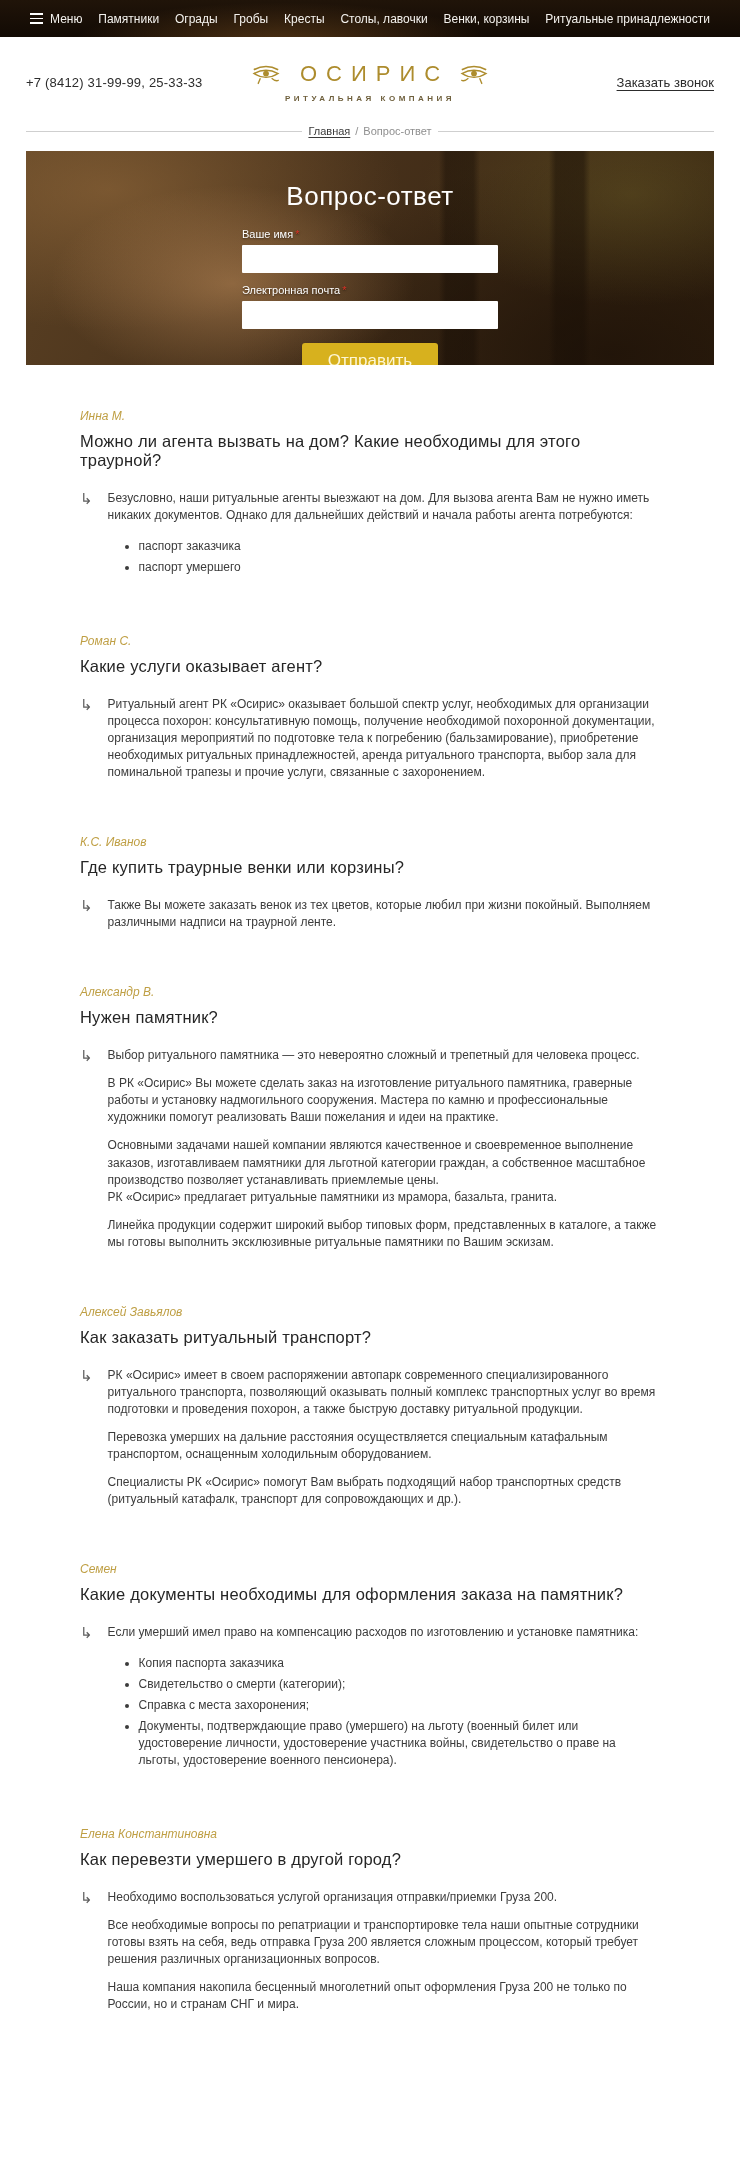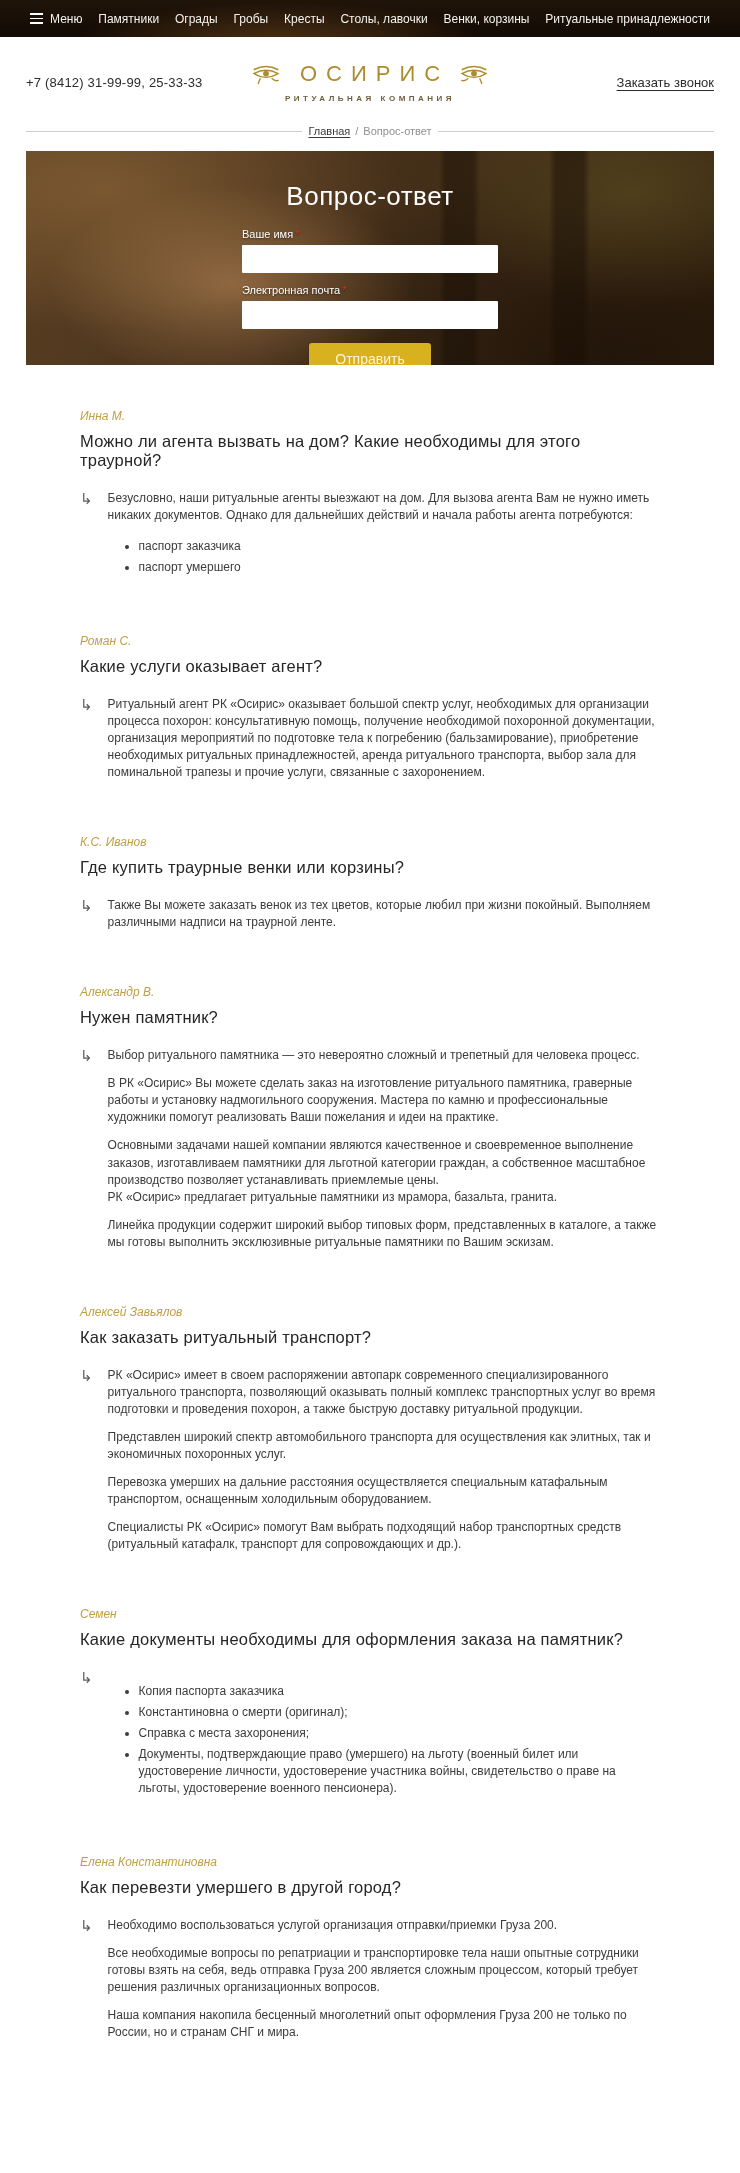--- a/index.html
+++ b/index.html
@@ -69,21 +69,21 @@
     font-family:"Liberation Sans",sans-serif; font-size:12px; padding:0 8px; outline:none; display:block;
   }
   .hero-input + .field-label { margin-top:11px; }
   .hero-textarea {
     width:100%; height:74px; border:none; background:#ffffff; border-radius:1px; resize:none;
     font-family:"Liberation Sans",sans-serif; font-size:12px; padding:6px 8px; outline:none; display:block;
   }
   .hero-submit-row { text-align:center; margin-top:14px; }
   .hero-submit {
     background:#d7b11e; color:#fdf6d4; border:none; border-radius:3px;
-    font-family:"Liberation Sans",sans-serif; font-size:14px;
+    font-family:"Liberation Sans",sans-serif; font-size:17px;
     padding:8px 26px; cursor:pointer; box-shadow:0 1px 2px rgba(0,0,0,.35);
   }
 
   
   .qa-section { margin:44px 80px 0; }
   .qa-item { margin-bottom:54px; }
   .qa-author { font-size:12px; font-style:italic; color:#bf9f44; margin-bottom:9px; }
   .qa-question { font-size:16.5px; font-weight:normal; color:#262626; margin-bottom:20px; letter-spacing:.2px; }
   .qa-answer { display:flex; gap:15px; }
   .arrow-icon { color:#5d5d5d; font-size:15px; line-height:1; margin-top:1px; flex:0 0 auto; }
@@ -224,36 +224,36 @@
     </div>
   </article>
 
   <article class="qa-item">
     <div class="qa-author">Алексей Завьялов</div>
     <h2 class="qa-question">Как заказать ритуальный транспорт?</h2>
     <div class="qa-answer">
       <span class="arrow-icon">↳</span>
       <div class="qa-body">
         <p>РК «Осирис» имеет в своем распоряжении автопарк современного специализированного ритуального транспорта, позволяющий оказывать полный комплекс транспортных услуг во время подготовки и проведения похорон, а также быструю доставку ритуальной продукции.</p>
-        <p>Представлен широкий спектр автомобильного транспорта для осуществления как элитных, так и экономичных похоронных услуг.</p>
         <p>Перевозка умерших на дальние расстояния осуществляется специальным катафальным транспортом, оснащенным холодильным оборудованием.</p>
         <p>Специалисты РК «Осирис» помогут Вам выбрать подходящий набор транспортных средств (ритуальный катафалк, транспорт для сопровождающих и др.).</p>
       </div>
     </div>
   </article>
 
   <article class="qa-item">
     <div class="qa-author">Семен</div>
     <h2 class="qa-question">Какие документы необходимы для оформления заказа на памятник?</h2>
     <div class="qa-answer">
       <span class="arrow-icon">↳</span>
       <div class="qa-body">
+        <p>Если умерший имел право на компенсацию расходов по изготовлению и установке памятника:</p>
         <ul class="qa-list">
           <li>Копия паспорта заказчика</li>
-          <li>Константиновна о смерти (оригинал);</li>
+          <li>Свидетельство о смерти (категории);</li>
           <li>Справка с места захоронения;</li>
           <li>Документы, подтверждающие право (умершего) на льготу (военный билет или удостоверение личности, удостоверение участника войны, свидетельство о праве на льготы, удостоверение военного пенсионера).</li>
         </ul>
       </div>
     </div>
   </article>
 
   <article class="qa-item">
     <div class="qa-author">Елена Константиновна</div>
     <h2 class="qa-question">Как перевезти умершего в другой город?</h2>

